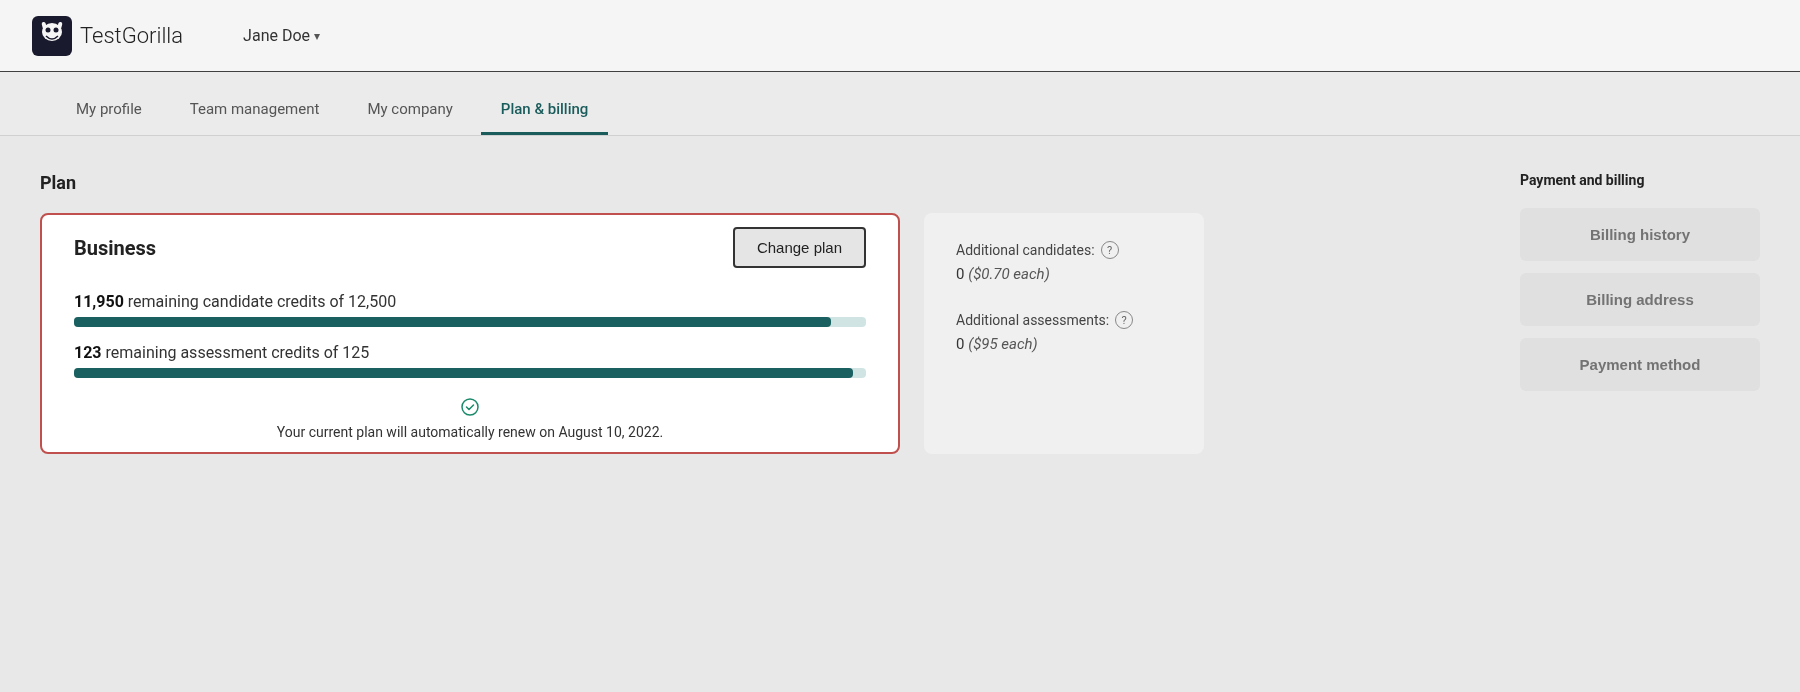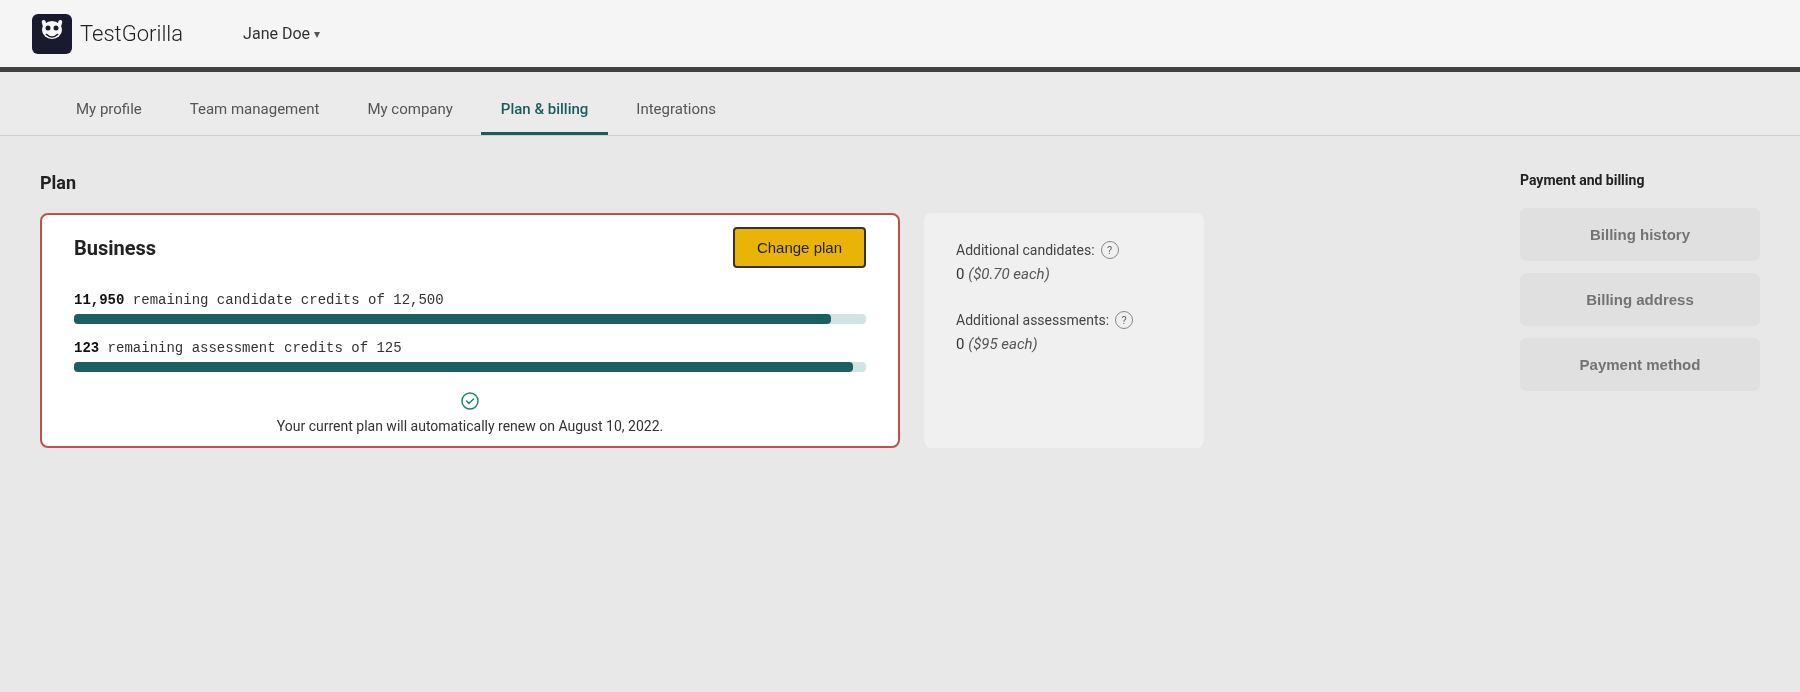--- a/index.html
+++ b/index.html
@@ -10,21 +10,21 @@
       width: 1800px;
     }
 
     
     .header {
       background: #f5f5f5;
       height: 72px;
       display: flex;
       align-items: center;
       padding: 0 32px;
-      border-bottom: 5px solid #404040;
+      border-bottom: 1px solid #404040;
     }
     .logo-area {
       display: flex;
       align-items: center;
       gap: 8px;
       margin-right: 60px;
     }
     .logo-icon {
       width: 40px;
       height: 40px;
@@ -123,37 +123,36 @@
       justify-content: space-between;
       margin-bottom: 24px;
     }
     .plan-name {
       font-size: 20px;
       font-weight: 700;
       color: #222;
     }
     .change-plan-btn {
       border: 2px solid #333;
-      background: #eab308;
+      background: #e5e5e5;
       padding: 10px 22px;
       font-size: 15px;
       font-weight: 500;
       cursor: pointer;
       border-radius: 4px;
       color: #222;
     }
 
     .credits-row {
       margin-bottom: 16px;
     }
     .credits-label {
-      font-size: 14px;
+      font-size: 16px;
       color: #333;
       margin-bottom: 6px;
-      font-family: Liberation Mono, monospace;
     }
     .credits-label strong {
       font-weight: 700;
       color: #111;
     }
     .progress-bar-bg {
       background: #d0e4e4;
       border-radius: 4px;
       height: 10px;
       width: 100%;
@@ -272,21 +271,20 @@
     <span>Jane Doe</span>
     <span class="chevron-down">▾</span>
   </div>
 </header>
 
 <div class="tabs-bar">
   <div class="tab">My profile</div>
   <div class="tab">Team management</div>
   <div class="tab">My company</div>
   <div class="tab active">Plan &amp; billing</div>
-  <div class="tab">Integrations</div>
 </div>
 
 <div class="main-content">
 
   <div class="plan-section">
     <div class="section-title">Plan</div>
 
     <div class="plan-content-row">
 
       <div class="plan-card">

